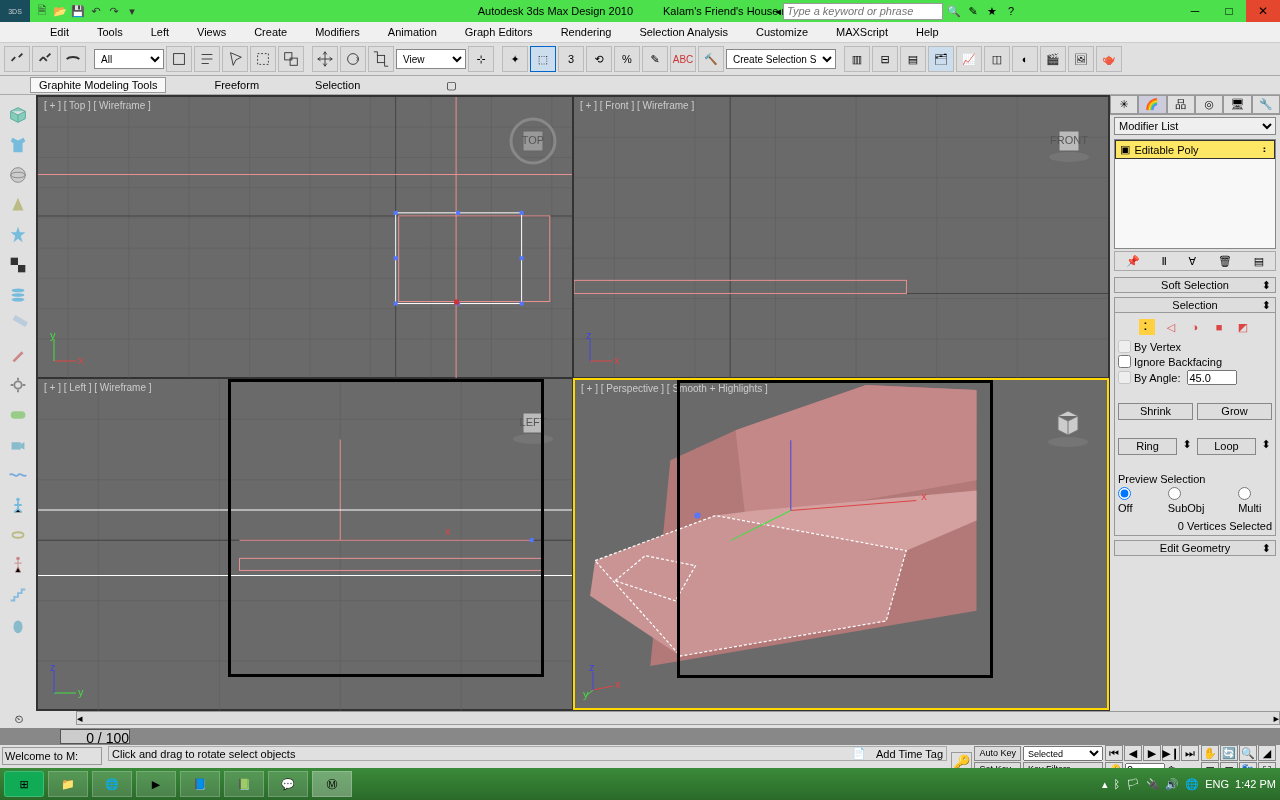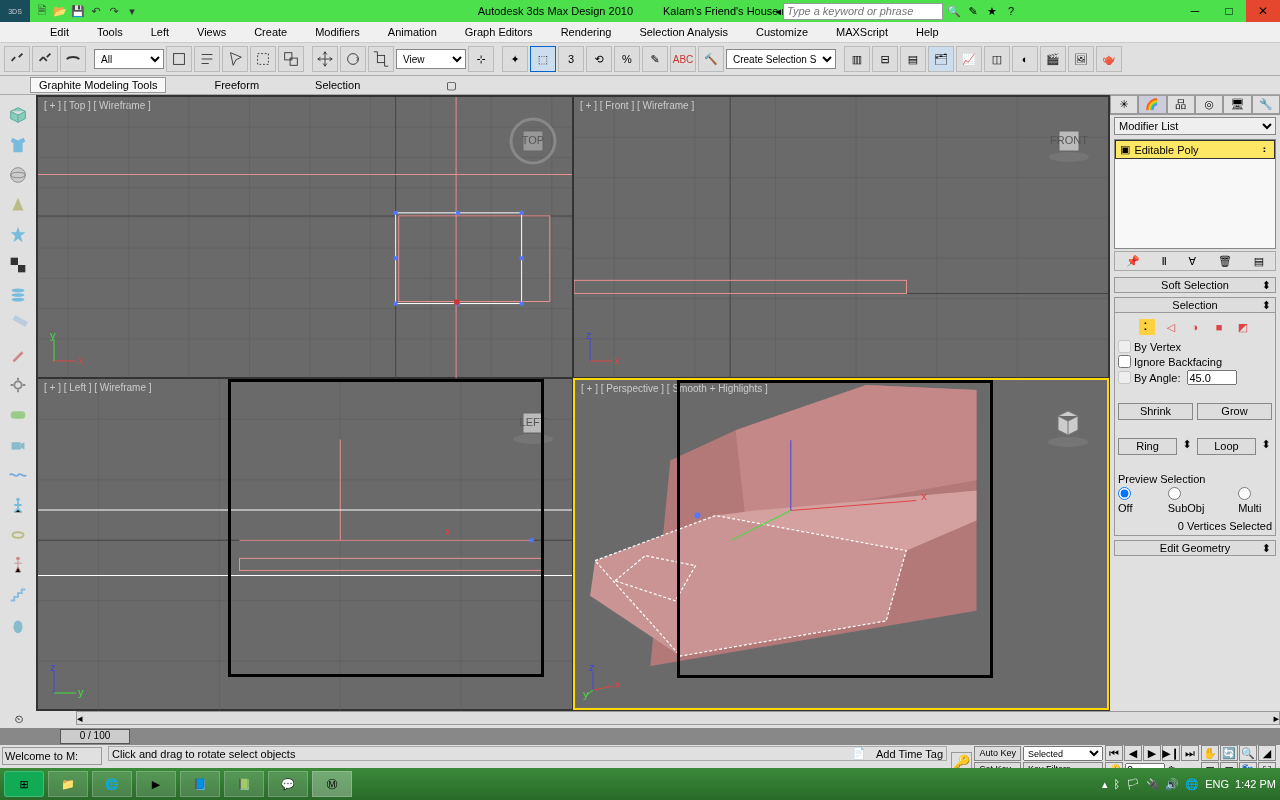--- a/index.html
+++ b/index.html
@@ -53,21 +53,21 @@
 .rp-roll-header{background:#ddd;border:1px solid #999;text-align:center;padding:1px;display:flex;justify-content:center;position:relative}
 .rp-roll-body{border:1px solid #999;border-top:none;padding:3px;background:#e0e0e0}
 .sel-icons{display:flex;gap:8px;justify-content:center;padding:3px}
 .sel-icons span{width:16px;height:16px;display:inline-flex;align-items:center;justify-content:center}
 .chk{display:flex;align-items:center;gap:3px;margin:2px 0}
 .btn{border:1px solid #888;background:#ddd;padding:1px 6px;text-align:center;height:17px;flex:1}
 .btnrow{display:flex;gap:4px;margin:18px 0}
 .radio-row{display:flex;gap:24px;margin:2px 0;font-size:10px}
 .timeline{position:absolute;bottom:53px;left:0;right:0;height:36px;background:#e0e0e0}
 .tl-slider{height:17px;background:#888;display:flex;align-items:center;position:relative}
-.tl-thumb{position:absolute;left:60px;width:70px;height:15px;background:#ccc;border:1px solid #555;text-align:center;font-size:10px}
+.tl-thumb{position:absolute;left:60px;width:70px;height:15px;background:#ccc;border:1px solid #555;text-align:right;font-size:14px}
 .tl-scrollbar{height:14px;background:#ddd;border:1px solid #999;position:relative;margin-left:38px}
 .tl-ruler{height:18px;background:#ddd;position:relative;margin-left:38px}
 .tl-tick{position:absolute;font-size:9px;top:2px}
 .statusbar{position:absolute;bottom:21px;left:0;right:0;height:34px;background:#e0e0e0;display:flex;align-items:flex-start;font-size:10px}
 .sb-left{width:100px;border:1px solid #999;padding:2px;margin:2px}
 .sb-info{flex:1;display:flex;flex-direction:column;padding:1px 4px}
 .sb-info div{border:1px solid #aaa;padding:1px 3px;height:15px;display:flex;align-items:center;gap:10px}
 .sb-coords{display:flex;gap:4px}
 .sb-coords span{display:inline-block;min-width:70px}
 .sb-right{display:flex;gap:2px;align-items:center;padding-right:4px}

